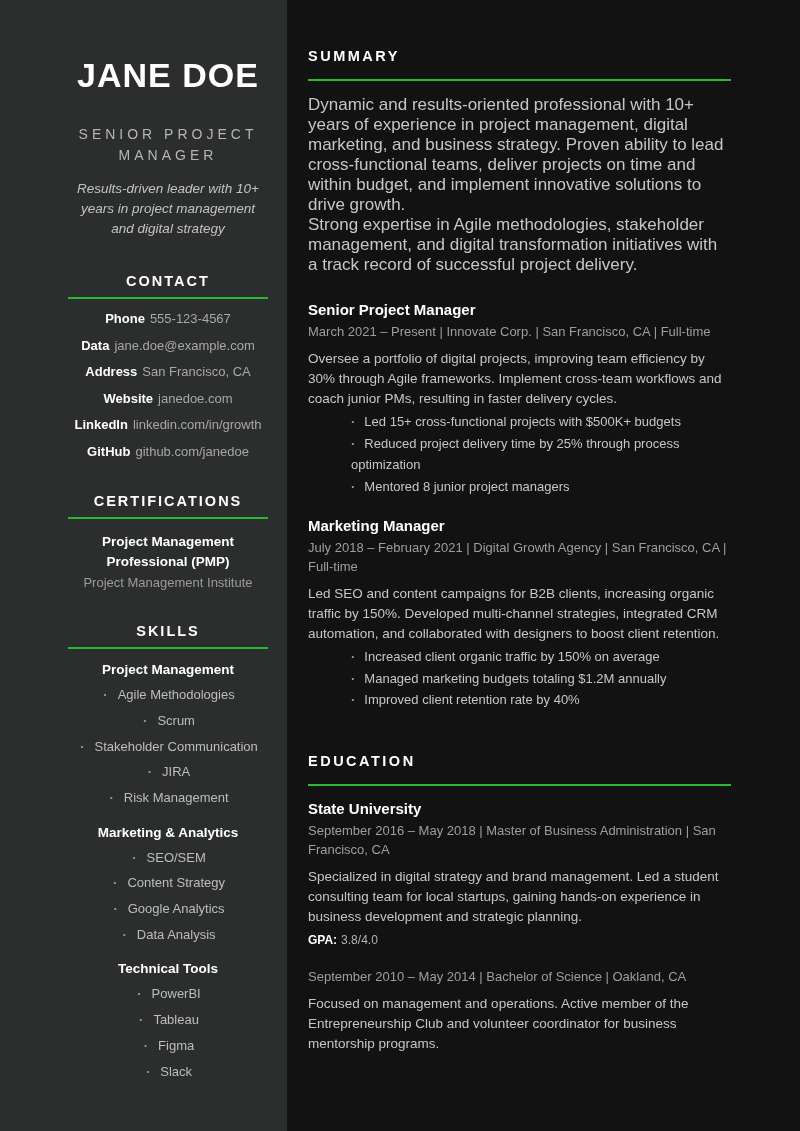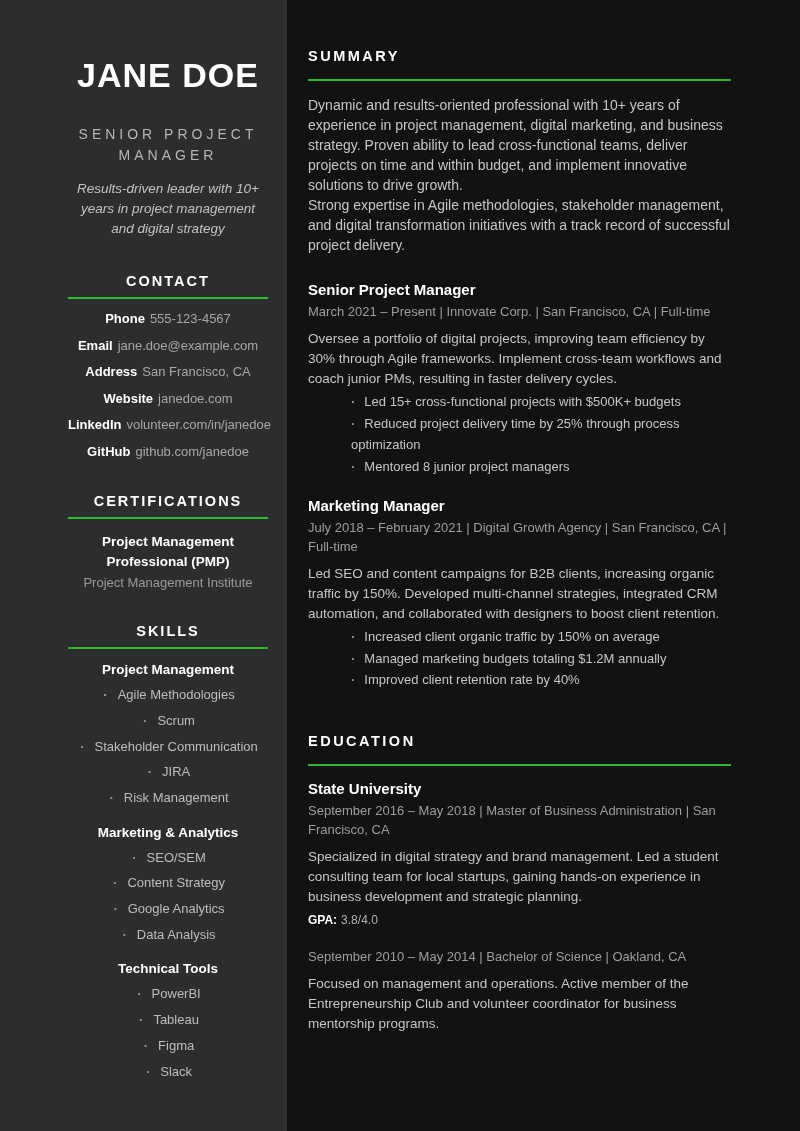--- a/index.html
+++ b/index.html
@@ -109,21 +109,21 @@
     font-weight:700;
     letter-spacing:2.5px;
     padding-bottom:15px;
     border-bottom:2px solid var(--accent);
   }
   .main-section{margin-bottom:26px;}
   .main-section.experience{margin-bottom:42px;}
   .summary-text p{
     margin:0;
     color:var(--body-gray);
-    font-size:14px;
+    font-size:17px;
     line-height:20px;
   }
   .entry{margin-bottom:20px;}
   .entry-title{
     margin:0 0 4px 0;
     color:var(--white);
     font-size:15px;
     font-weight:700;
   }
   .entry-meta{
@@ -164,30 +164,30 @@
   <h1 class="name">JANE DOE</h1>
   <div class="person-title">SENIOR PROJECT MANAGER</div>
   <div class="tagline">Results-driven leader with 10+ years in project management and digital strategy</div>
 
   <section class="side-section">
     <h2 class="side-head">CONTACT</h2>
     <div class="contact-row">
       <span class="c-label">Phone</span><span class="c-value">555-123-4567</span>
     </div>
     <div class="contact-row">
-      <span class="c-label">Email</span><span class="c-value">jane.doe@example.com</span>
+      <span class="c-label">Data</span><span class="c-value">jane.doe@example.com</span>
     </div>
     <div class="contact-row">
       <span class="c-label">Address</span><span class="c-value">San Francisco, CA</span>
     </div>
     <div class="contact-row">
       <span class="c-label">Website</span><span class="c-value">janedoe.com</span>
     </div>
     <div class="contact-row">
-      <span class="c-label">LinkedIn</span><span class="c-value">volunteer.com/in/janedoe</span>
+      <span class="c-label">LinkedIn</span><span class="c-value">linkedin.com/in/growth</span>
     </div>
     <div class="contact-row">
       <span class="c-label">GitHub</span><span class="c-value">github.com/janedoe</span>
     </div>
   </section>
 
   <section class="side-section">
     <h2 class="side-head">CERTIFICATIONS</h2>
     <div class="cert-name">Project Management Professional (PMP)</div>
     <div class="cert-issuer">Project Management Institute</div>

